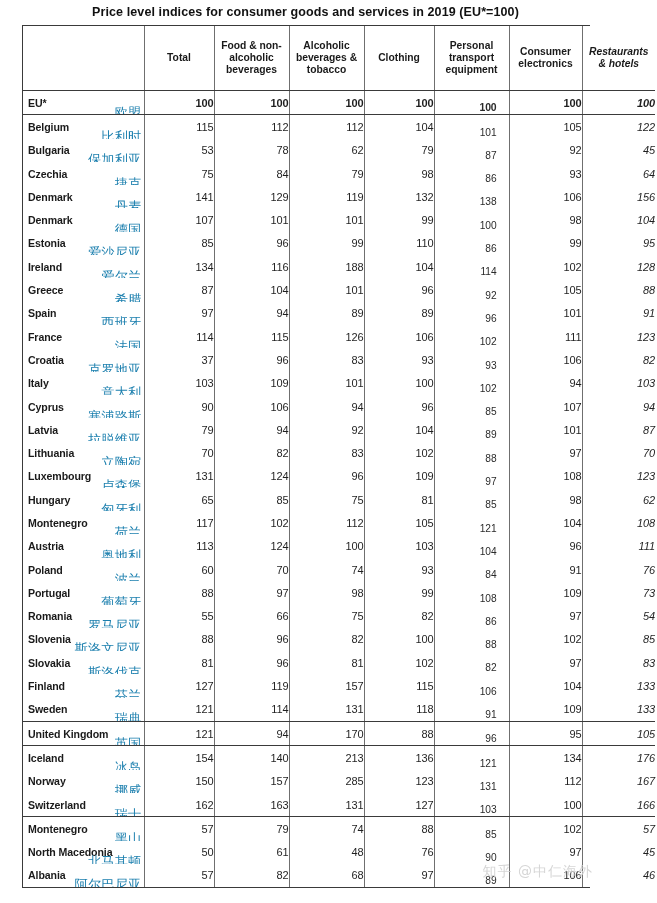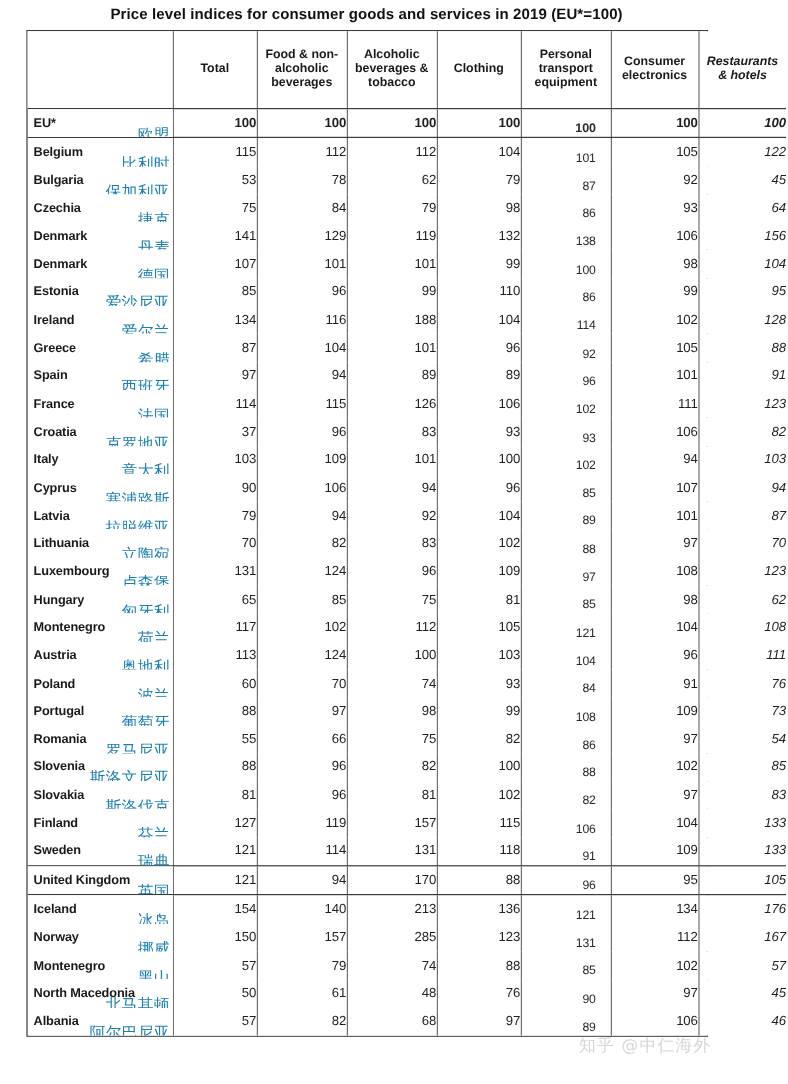--- a/index.html
+++ b/index.html
@@ -594,20 +594,33 @@
               <span class="zh">挪威</span>
             </td>
             <td class="num">150</td>
             <td class="num">157</td>
             <td class="num">285</td>
             <td class="num">123</td>
             <td class="num shift">131</td>
             <td class="num">112</td>
             <td class="num">167</td>
           </tr>
+          <tr class="sep-below">
+            <td class="namecell">
+              <span class="en">Switzerland</span>
+              <span class="zh">瑞士</span>
+            </td>
+            <td class="num">162</td>
+            <td class="num">163</td>
+            <td class="num">131</td>
+            <td class="num">127</td>
+            <td class="num shift">103</td>
+            <td class="num">100</td>
+            <td class="num">166</td>
+          </tr>
           <tr>
             <td class="namecell">
               <span class="en">Montenegro</span>
               <span class="zh">黑山</span>
             </td>
             <td class="num">57</td>
             <td class="num">79</td>
             <td class="num">74</td>
             <td class="num">88</td>
             <td class="num shift">85</td>

